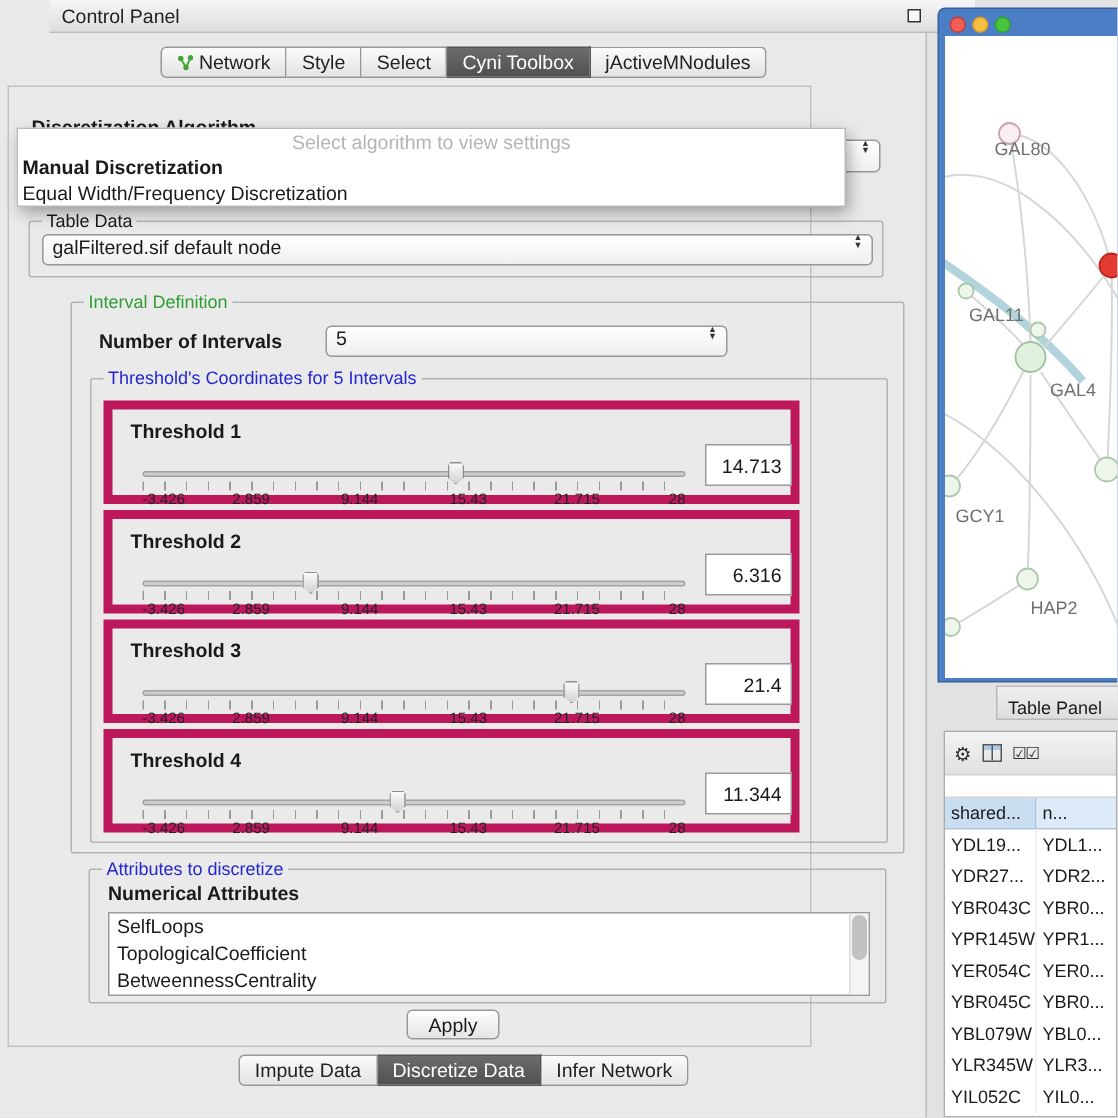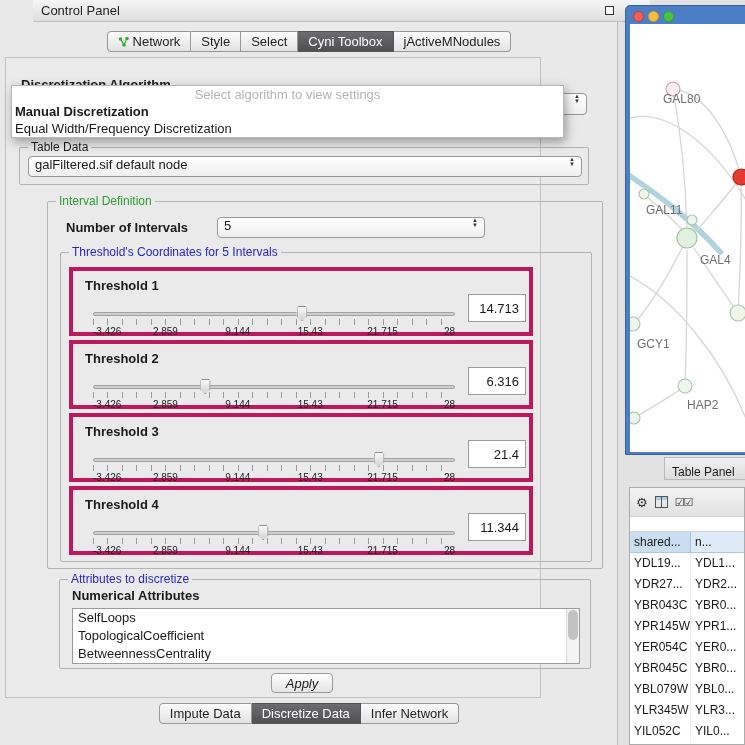--- a/index.html
+++ b/index.html
@@ -57,21 +57,21 @@
   .gtitle.blue{ color:#2626cf; }
 
   .grp-tabledata{ left:13px; top:89px; width:570px; height:38px; }
   .tabledata-combo{ left:8px; top:8px; width:554px; height:21px; }
 
   .grp-interval{ left:41px; top:143px; width:556px; height:368px; }
   .num-label{ position:absolute; left:18px; top:18px; font-weight:bold; font-size:13px; }
   .num-combo{ left:169px; top:15px; width:268px; height:21px; }
 
   .grp-thr{ left:12px; top:50px; width:532px; height:310px; }
-  .tbox{ position:absolute; left:8px; width:464px; height:69px; border:4px solid #be185d; }
+  .tbox{ position:absolute; left:8px; width:464px; height:69px; border:6px solid #be185d; }
   .tlabel{ position:absolute; left:12px; top:7px; font-weight:bold; font-size:13px; }
   .slider{ position:absolute; left:20px; top:34px; width:362px; height:32px; }
   .track{ position:absolute; left:0; top:7px; width:100%; height:4px;
           background:#cdcdcd; border:1px solid #a3a3a3; border-radius:2px; }
   .thumb{ position:absolute; top:1px; width:11px; height:15px; transform:translateX(-50%);
           background:linear-gradient(#fdfdfd,#cfcfcf); box-shadow:inset 0 0 0 1px #8d8d8d;
           clip-path:polygon(50% 100%, 0 70%, 0 18%, 18% 0, 82% 0, 100% 18%, 100% 70%); }
   .ticks{ position:absolute; left:0; top:14px; width:100%; height:6px;
           background:repeating-linear-gradient(90deg,#9a9a9a 0,#9a9a9a 1px,transparent 1px,transparent 4%); }
   .tk{ position:absolute; top:21px; font-size:10px; color:#222; white-space:nowrap; }
@@ -86,21 +86,21 @@
             background:#fff; border:1px solid #9b9b9b; overflow:hidden; }
   .lrow{ height:18px; line-height:18px; font-size:13px; padding-left:5px; }
   .vscroll{ position:absolute; top:0; right:0; bottom:0; width:13px;
             background:#f4f4f4; border-left:1px solid #d9d9d9; }
   .vthumb{ position:absolute; top:1px; left:1px; width:10px; height:30px;
            border-radius:5px; background:#c2c2c2; }
 
   .btn{ position:absolute; left:265px; top:615px; width:62px; height:20px;
         display:flex; align-items:center; justify-content:center;
         background:linear-gradient(#fefefe,#e4e4e4); border:1px solid #9a9a9a;
-        border-radius:4px; font-size:13px;font-style:italic; }
+        border-radius:4px; font-size:13px; }
 
   
   .netwin{ position:absolute; left:625px; top:5px; width:125px; height:450px;
            background:#4c7ec6; border:1px solid #38619c; border-radius:5px 5px 0 0; }
   .lights{ position:absolute; left:7px; top:5px; display:flex; gap:4px; }
   .light{ width:11px; height:11px; border-radius:50%; }
   .light.red{ background:#ef5f55; border:1px solid #c73b33; }
   .light.yellow{ background:#f7be3f; border:1px solid #d3992c; }
   .light.green{ background:#48c43f; border:1px solid #2fa22e; }
   .netcanvas{ position:absolute; left:4px; top:18px; width:121px; height:428px;

